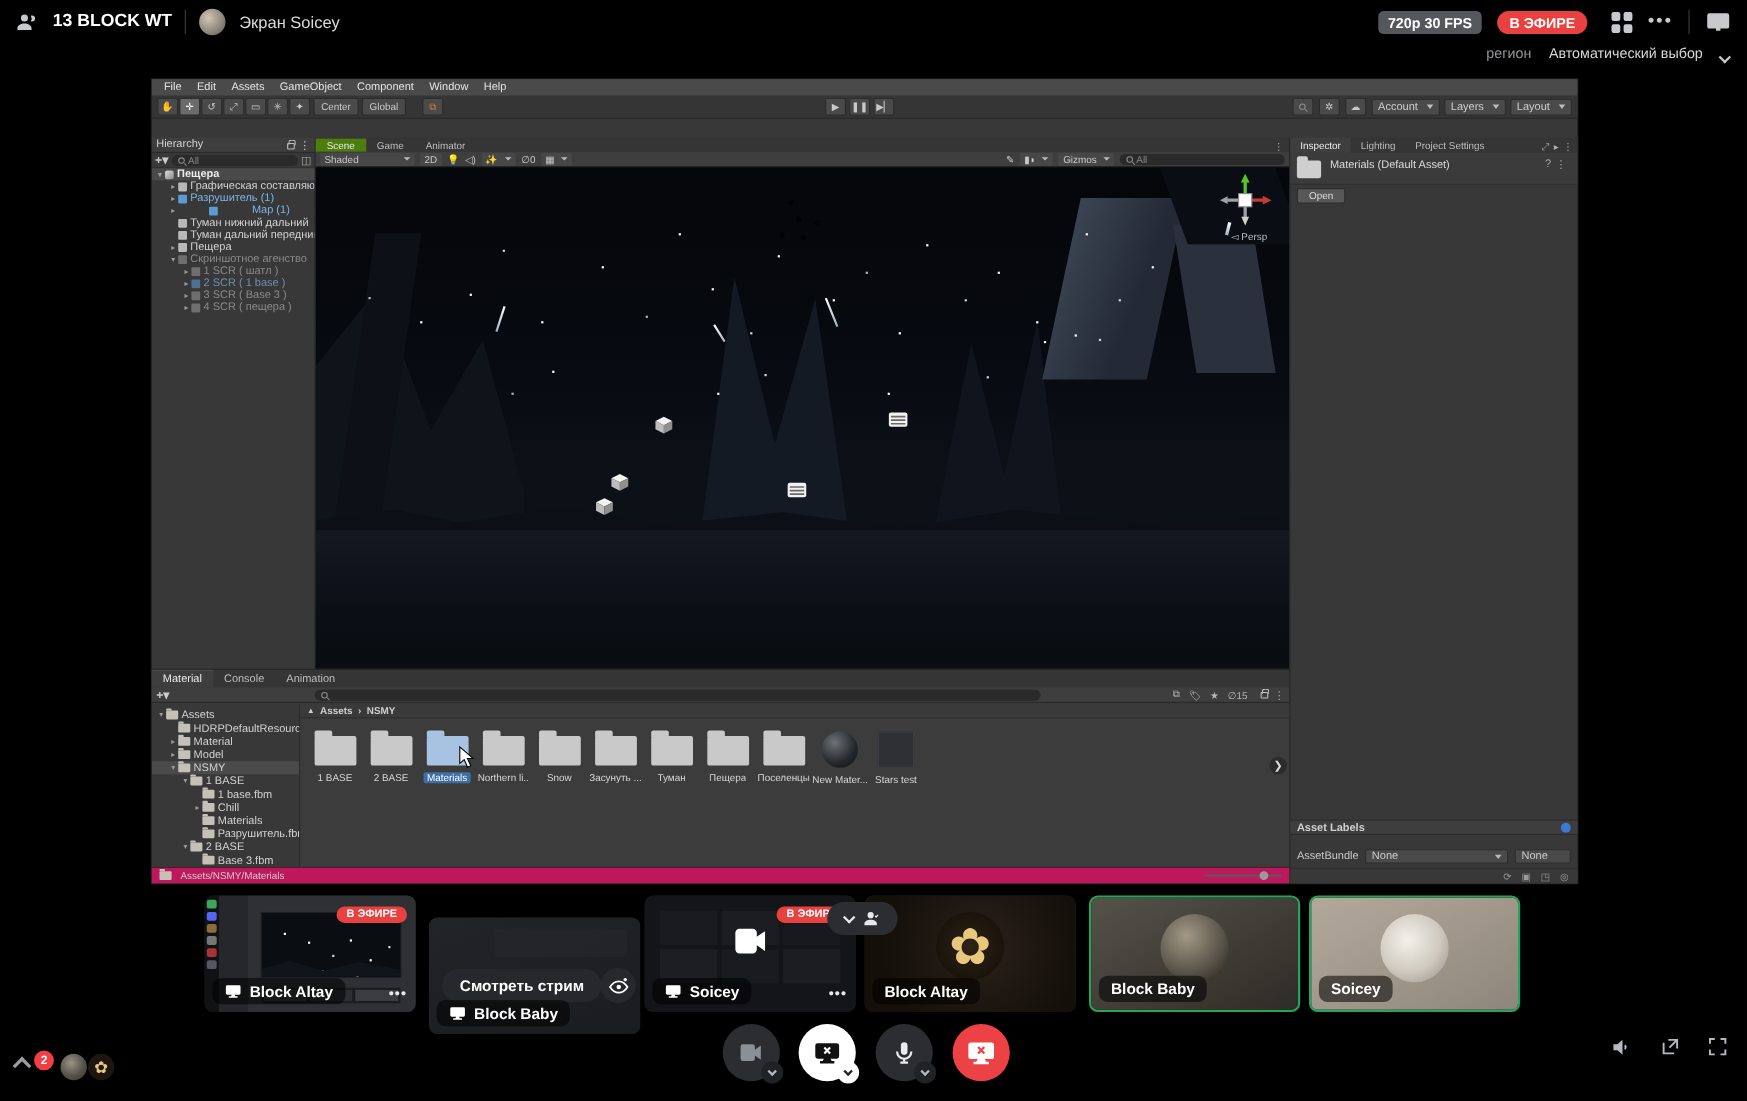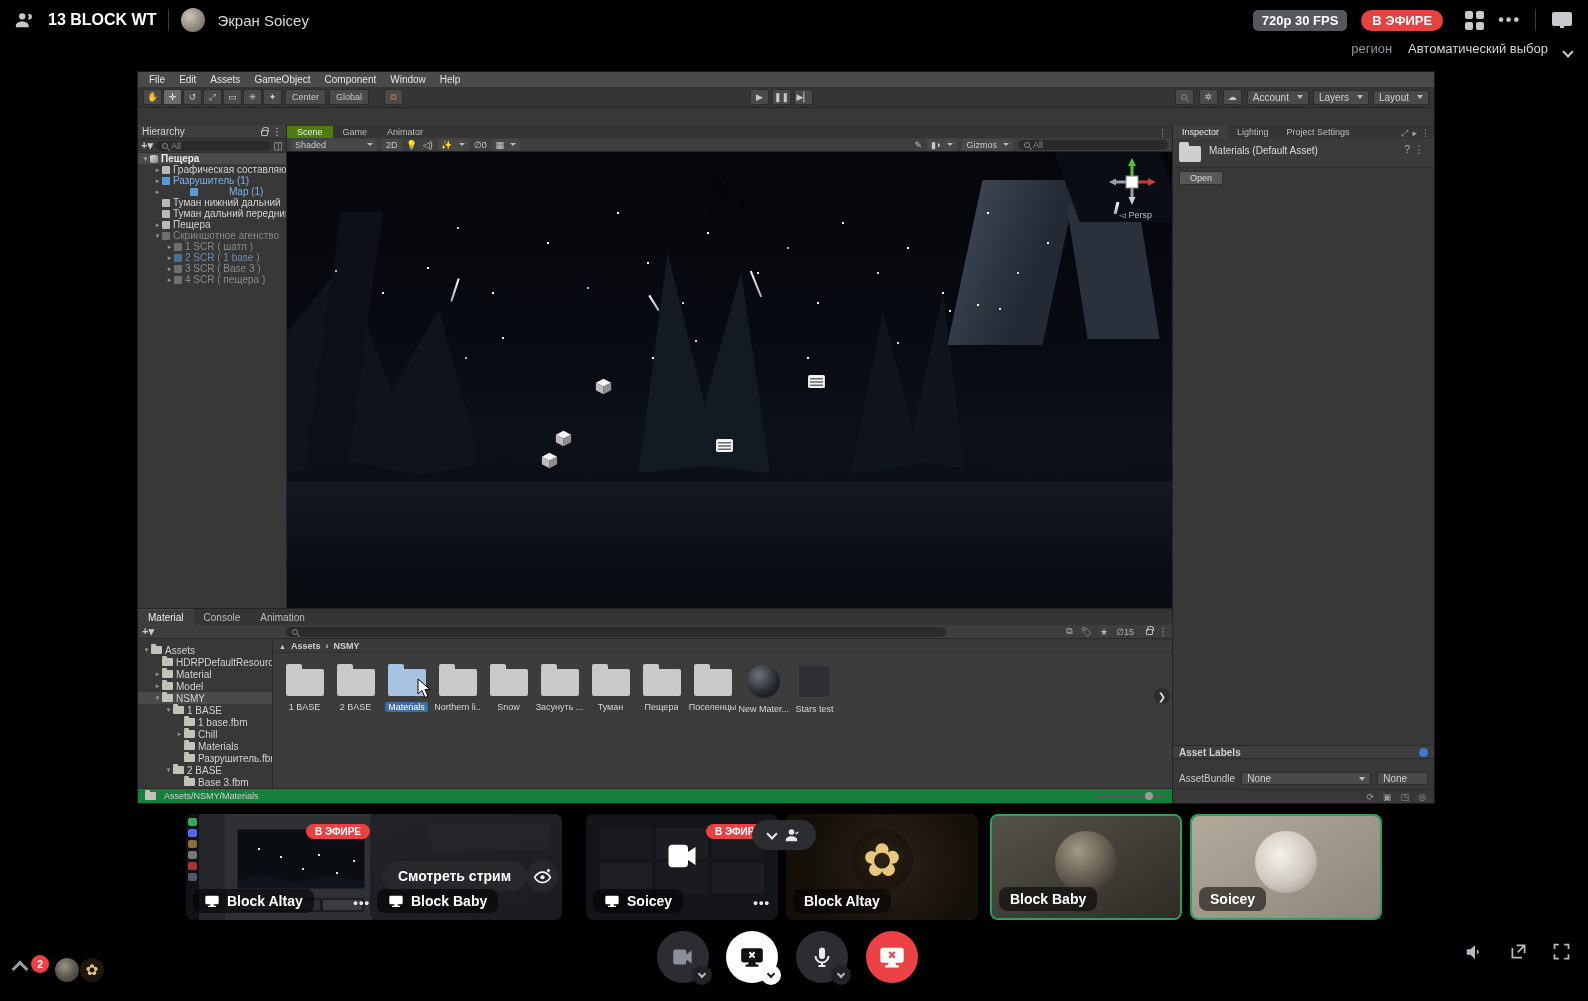--- a/index.html
+++ b/index.html
@@ -113,21 +113,21 @@
   .pgrid{position:absolute;top:22px;left:6px;right:4px;display:flex}
   .pcell{width:51px;display:flex;flex-direction:column;align-items:center;flex:none}
   .fold{width:38px;height:27px;background:#c9c9c9;border-radius:2px;position:relative;margin-top:7px}
   .fold:before{content:"";position:absolute;top:-5px;left:0;width:16px;height:6px;background:inherit;border-radius:2px 2px 0 0}
   .fold.sel{background:#a8c3e2}
   .sphere{width:33px;height:33px;border-radius:50%;background:radial-gradient(circle at 35% 30%,#6d7278,#24272b 60%,#0f1113);margin-top:3px}
   .darksq{width:33px;height:33px;background:#2e3033;box-shadow:inset 0 0 0 1px #3c3f44;margin-top:3px}
   .plabel{font-size:9px;color:#d6d6d6;margin-top:6px;max-width:50px;white-space:nowrap;overflow:hidden}
   .plabel.sel{background:#3d6ea5;color:#fff;border-radius:2px;padding:0 3px}
   .morearrow{position:absolute;right:2px;top:48px;width:16px;height:16px;border-radius:50%;background:#2c2c2c;color:#ddd;display:flex;align-items:center;justify-content:center;font-size:10px}
-  .p-status{position:absolute;bottom:0;left:0;right:0;height:15px;background:#15803d;border-top:1px solid #2a2a2a;display:flex;align-items:center;gap:5px;padding:0 7px;font-size:9px;color:#cfcfcf}
+  .p-status{position:absolute;bottom:0;left:0;right:0;height:15px;background:#be185d;border-top:1px solid #2a2a2a;display:flex;align-items:center;gap:5px;padding:0 7px;font-size:9px;color:#cfcfcf}
   .slider{margin-left:auto;width:70px;height:2px;background:#5a5a5a;position:relative}
   .slider i{position:absolute;right:12px;top:-3px;width:8px;height:8px;border-radius:50%;background:#9a9a9a}
 
   
   .mono{position:absolute}
   .stars{position:absolute;width:2px;height:2px;background:transparent;left:0;top:0}
   .streak{position:absolute;width:2px;background:linear-gradient(#fff,#9fb0c2)}
   .gizmo{position:absolute;right:14px;top:4px;width:52px;height:52px}
   .persp{position:absolute;right:20px;top:58px;color:#b9bec6;font-size:9px}
   .floaticon{position:absolute}
@@ -655,21 +655,21 @@
       </div>
       <span class="tlive">В ЭФИРЕ</span>
       <div class="plate">
         <svg width="16" height="16" viewBox="0 0 24 24" fill="#fff">
           <path d="M4 4h16a2 2 0 0 1 2 2v9a2 2 0 0 1-2 2h-6l1 2h3v2H6v-2h3l1-2H4a2 2 0 0 1-2-2V6a2 2 0 0 1 2-2z"></path>
         </svg>
         <span>Block Altay</span>
       </div>
       <span class="tiledots">•••</span>
     </div>
-    <div class="tile" style="left: 370px;">
+    <div class="tile" style="left: 390px; margin-top: 20px;">
       <div style="position:absolute;inset:0;background:linear-gradient(160deg,#232428,#1b1c1f)"></div>
       <div style="position:absolute;left:60px;top:10px;width:120px;height:26px;background:#26282c;border-radius:3px;opacity:.6"></div>
       <div class="watchpill">Смотреть стрим</div>
       <div class="eyebtn">
         <svg width="19" height="19" viewBox="0 0 24 24">
           <path d="M2 13s4-6.5 10-6.5S22 13 22 13s-4 6.5-10 6.5S2 13 2 13z" fill="none" stroke="#fff" stroke-width="2"></path>
           <circle cx="12" cy="13" r="2.6" fill="#fff"></circle>
           <path d="M19.5 2.5v4M17.5 4.5h4" stroke="#fff" stroke-width="2"></path>
         </svg>
       </div>

